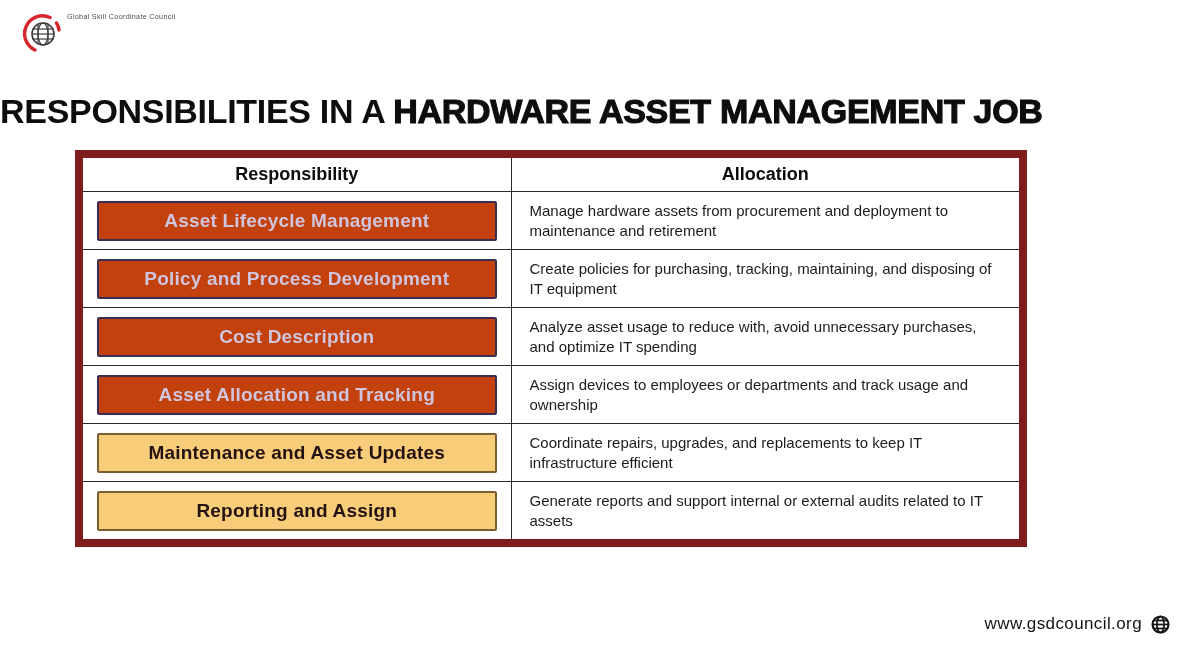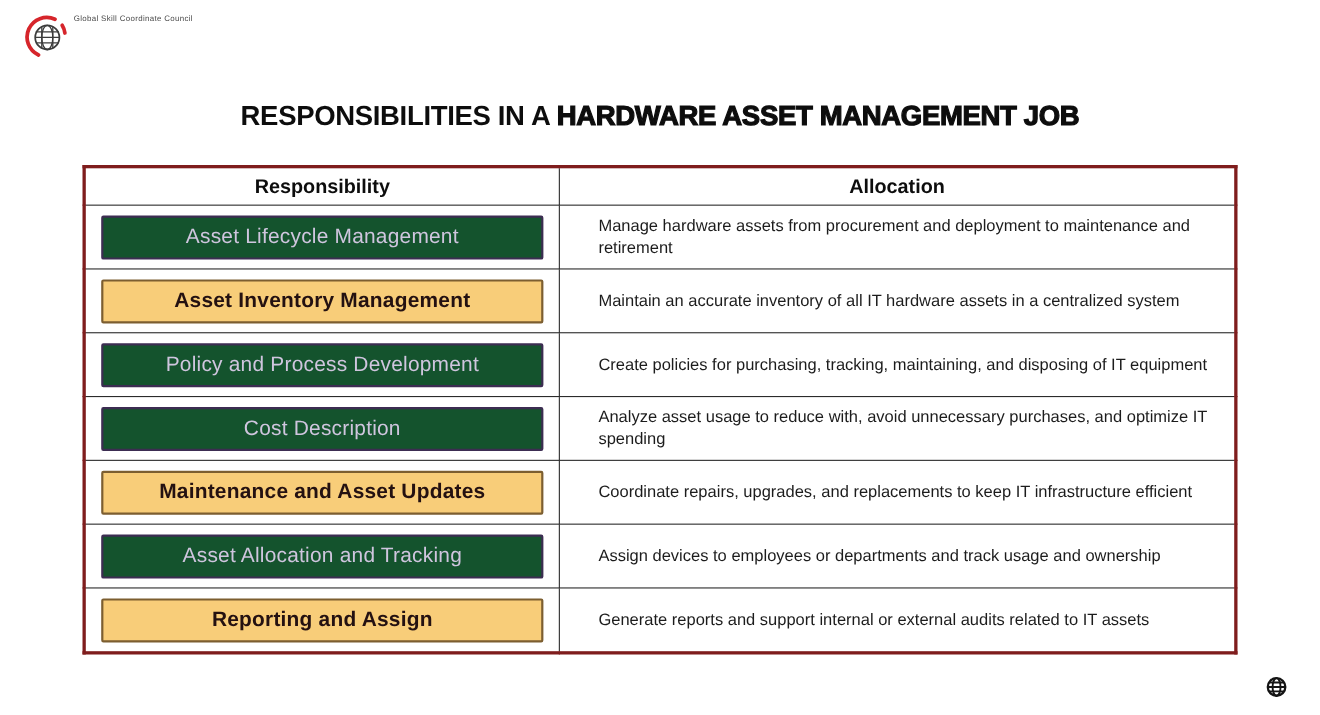--- a/index.html
+++ b/index.html
@@ -24,57 +24,57 @@
     -webkit-text-stroke: 0.6px #d6252b;
   }
   .logo-tagline {
     font-size: 7.2px; color: #4a4a4a; letter-spacing: 0.3px;
     margin-top: 2px; white-space: nowrap;
   }
 
   
   h1 {
     position: absolute; top: 92px; left: 0; width: 100%;
-    margin: 0; text-align: center;
-    font-size: 25px; font-weight: 700; color: #0d0d0d;
+    margin: 0; 
+    font-size: 34px; font-weight: 700; color: #0d0d0d;
     letter-spacing: -0.3px;
   }
   h1 .em { -webkit-text-stroke: 1.1px #0d0d0d; }
 
   
   table.resp-table {
     position: absolute; left: 75px; top: 150px;
-    width: 1050px; border-collapse: collapse; table-layout: fixed;
-    border: 3px solid #7f1d1d;
+    width: 952px; border-collapse: collapse; table-layout: fixed;
+    border: 8px solid #7f1d1d;
   }
   .resp-table col.c1 { width: 432px; }
   .resp-table th {
     border: 1px solid #2b2b2b; height: 33px;
     font-size: 18px; font-weight: 700; color: #0d0d0d;
     text-align: center; padding: 0;
   }
   .resp-table td {
     border: 1px solid #2b2b2b; height: 49px;
     vertical-align: middle; padding: 0;
   }
   .pill {
     margin: 0 14px; height: 36px;
     display: flex; align-items: center; justify-content: center;
     font-size: 19px; border-radius: 2px; letter-spacing: 0.2px;
   }
   .pill.purple {
-    background: #14532d; color: #cfc5de;
-    border: 2px solid #3c2d52; font-weight: 400;
+    background: #c2410c; color: #cfc5de;
+    border: 2px solid #3c2d52; font-weight: 700;
   }
   .pill.yellow {
     background: #f8cd79; color: #241111;
     border: 2px solid #7c5e30; font-weight: 700;
   }
   td.desc {
-    padding: 4px 14px 4px 35px;
+    padding: 4px 14px 4px 18px;
     font-size: 15px; color: #1c1c1c; line-height: 1.32;
   }
 
   
   .site-footer {
     position: absolute; right: 30px; bottom: 16px;
     display: flex; align-items: center; gap: 9px;
     font-size: 17px; color: #141414; letter-spacing: 0.4px;
   }
   .globe-icon svg { display: block; }
@@ -115,66 +115,61 @@
     </tr>
   </thead>
   <tbody id="table-body">
   <tr>
     <td>
       <div class="pill purple">Asset Lifecycle Management</div>
     </td>
     <td class="desc">Manage hardware assets from procurement and deployment to maintenance and retirement</td>
   </tr>
 
-  <tr>
-    <td>
-      <div class="pill yellow">Asset Inventory Management</div>
-    </td>
-    <td class="desc">Maintain an accurate inventory of all IT hardware assets in a centralized system</td>
-  </tr>
 
   <tr>
     <td>
       <div class="pill purple">Policy and Process Development</div>
     </td>
     <td class="desc">Create policies for purchasing, tracking, maintaining, and disposing of IT equipment</td>
   </tr>
 
 
   <tr>
     <td>
       <div class="pill purple">Cost Description</div>
     </td>
     <td class="desc">Analyze asset usage to reduce with, avoid unnecessary purchases, and optimize IT spending</td>
   </tr>
 
   <tr>
     <td>
-      <div class="pill yellow">Maintenance and Asset Updates</div>
+      <div class="pill purple">Asset Allocation and Tracking</div>
     </td>
-    <td class="desc">Coordinate repairs, upgrades, and replacements to keep IT infrastructure efficient</td>
+    <td class="desc">Assign devices to employees or departments and track usage and ownership</td>
   </tr>
 
   <tr>
     <td>
-      <div class="pill purple">Asset Allocation and Tracking</div>
+      <div class="pill yellow">Maintenance and Asset Updates</div>
     </td>
-    <td class="desc">Assign devices to employees or departments and track usage and ownership</td>
+    <td class="desc">Coordinate repairs, upgrades, and replacements to keep IT infrastructure efficient</td>
   </tr>
 
   <tr>
     <td>
       <div class="pill yellow">Reporting and Assign</div>
     </td>
     <td class="desc">Generate reports and support internal or external audits related to IT assets</td>
   </tr>
 </tbody>
 </table>
 
 <footer class="site-footer">
+  <span>www.gsdcouncil.org</span>
   <span class="globe-icon">
     <svg width="19" height="19" viewBox="0 0 20 20">
       <circle cx="10" cy="10" r="8.4" fill="none" stroke="#141414" stroke-width="2.2"></circle>
       <ellipse cx="10" cy="10" rx="3.8" ry="8.4" fill="none" stroke="#141414" stroke-width="1.8"></ellipse>
       <line x1="1.6" y1="10" x2="18.4" y2="10" stroke="#141414" stroke-width="1.8"></line>
       <line x1="2.6" y1="5.8" x2="17.4" y2="5.8" stroke="#141414" stroke-width="1.8"></line>
       <line x1="2.6" y1="14.2" x2="17.4" y2="14.2" stroke="#141414" stroke-width="1.8"></line>
     </svg>
   </span>
 </footer>

